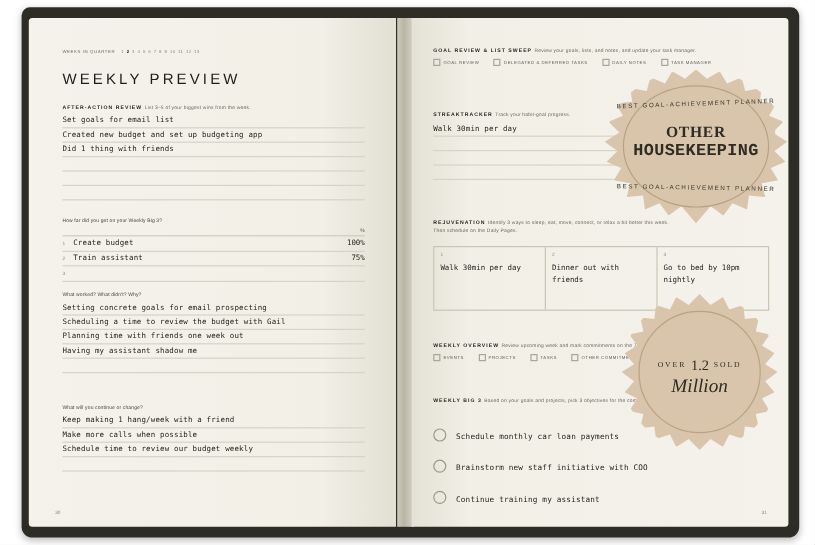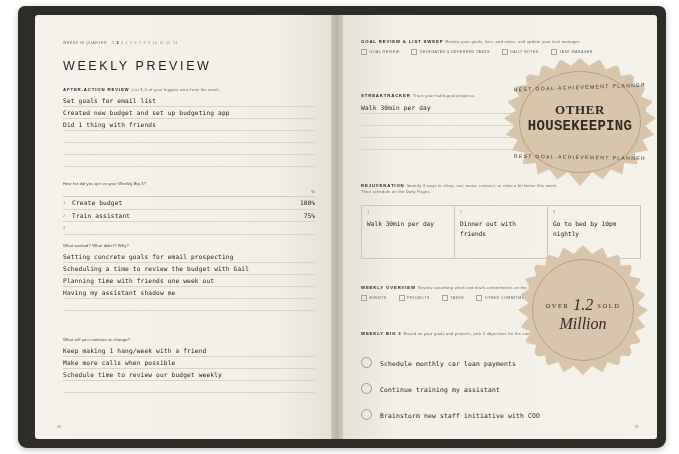--- a/index.html
+++ b/index.html
@@ -32,21 +32,21 @@
     box-shadow: 0 2px 6px rgba(0,0,0,0.25);
   }
   .page {
     position: absolute;
     top: 9px;
     height: 424px;
     background: #f2f0e8;
     overflow: hidden;
   }
   .page-left {
-    left: 17px;
+    left: 6px;
     width: 306px;
     border-radius: 3px 0 0 3px;
     background: linear-gradient(to right, #f4f2ea 0%, #f1efe6 80%, #e2dfd3 100%);
   }
   .page-right {
     left: 325px;
     width: 314px;
     border-radius: 0 3px 3px 0;
     background: linear-gradient(to left, #f4f2ea 0%, #f1efe6 85%, #e4e1d5 100%);
   }
@@ -356,22 +356,21 @@
     text-align: center;
     color: #2f2b25;
     font-family: "Liberation Serif", serif;
   }
   #sold .over, #sold .soldw {
     font-size: 6.4px;
     letter-spacing: 1.6px;
     vertical-align: middle;
   }
   #sold .num {
-    font-size: 16px;
-    font-style: italic;
+    font-size: 12px;
     vertical-align: middle;
     margin: 12px 4px;
   }
   #sold .mil {
     display: block;
     font-size: 16px;
     font-style: italic;
     margin-top: 1px;
     font-family: "Liberation Serif", serif;
     color: #2f2b25;
@@ -597,25 +596,25 @@
           <span>WEEKLY BIG 3</span>
           <span class="sect-sub">Based on your goals and projects, pick 3 objectives for the coming week.</span>
         </div>
         <div style="margin-top:6px;">
           <div class="wb-item">
             <span class="wb-circle"></span>
             <span class="wb-text hand">Schedule monthly car loan payments</span>
           </div>
           <div class="wb-item">
             <span class="wb-circle"></span>
-            <span class="wb-text hand">Continue training my assistant</span>
+            <span class="wb-text hand">Brainstorm new staff initiative with COO</span>
           </div>
           <div class="wb-item">
             <span class="wb-circle"></span>
-            <span class="wb-text hand">Brainstorm new staff initiative with COO</span>
+            <span class="wb-text hand">Continue training my assistant</span>
           </div>
         </div>
       </div>
 
       <div class="pagenum" style="right:18px;">31</div>
     </div>
   </div>
 
   <div class="badge" id="gh">
     <div class="disc"></div>

